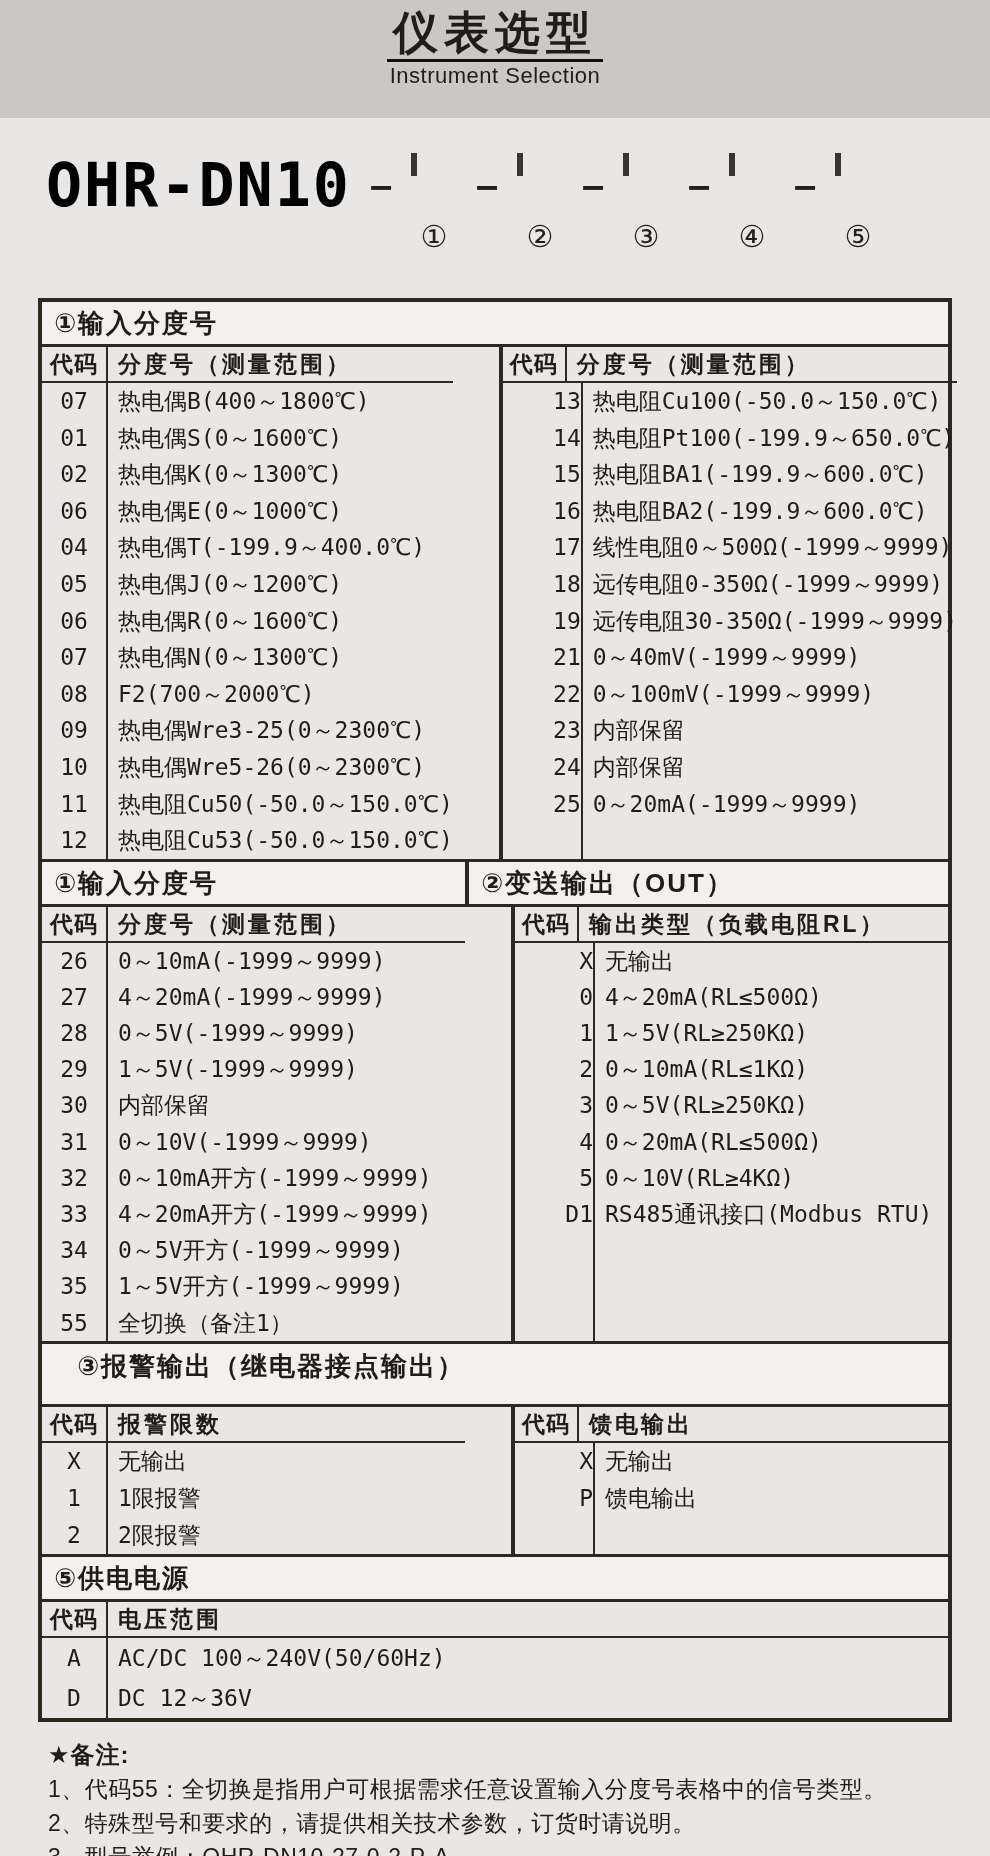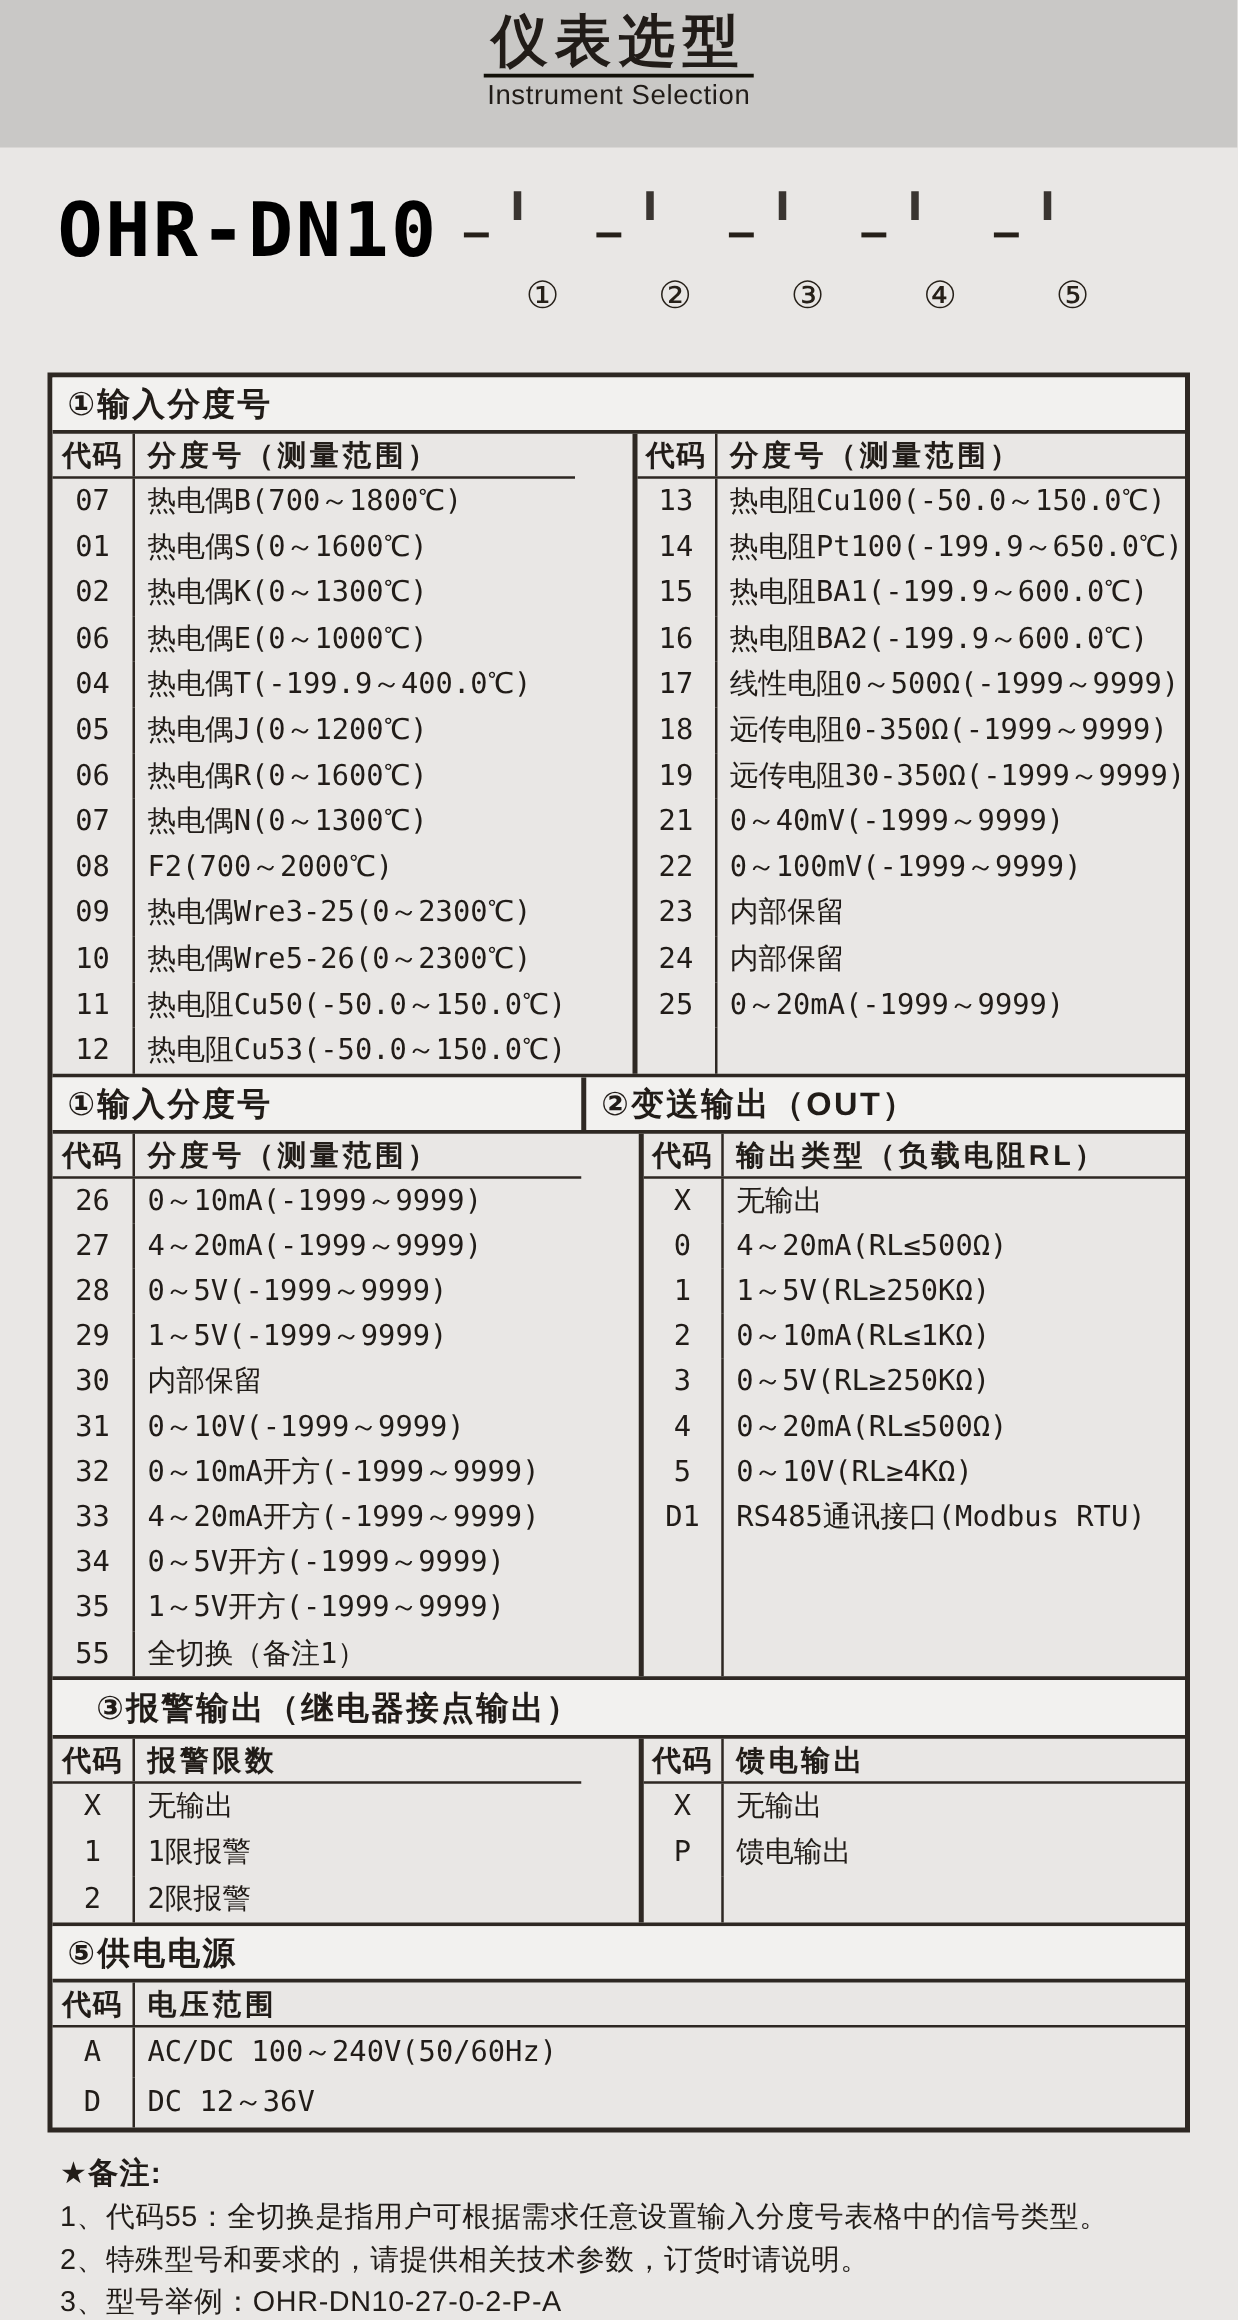--- a/index.html
+++ b/index.html
@@ -40,40 +40,40 @@
   
   .big-table{margin:20px 38px 0;border:4px solid var(--border);}
   .section{border-top:3px solid var(--border);}
   .section:first-child{border-top:none;}
   .sec-head{display:flex;background:var(--headbg);border-bottom:3px solid var(--border);}
   .sec-head .hcell{height:42px;font-size:26px;font-weight:bold;letter-spacing:2px;
     line-height:42px;padding-left:12px;white-space:nowrap;overflow:hidden;}
   .sec-head .hcell.left{width:423px;}
   .sec-head .hcell.right{flex:1;border-left:4px solid var(--border);}
   .sec-head .hcell.full{width:100%;}
-  .s3 .sec-head .hcell{height:44px;line-height:44px;padding-left:35px;}
+  .s3 .sec-head .hcell{height:60px;line-height:44px;padding-left:35px;}
   .sec-body{display:flex;align-items:stretch;gap:46px;}
   .half{display:flex;flex-direction:column;}
   .half.left{width:423px;}
   .half.right{flex:1;border-left:4px solid var(--border);}
   .half.full{width:100%;}
   .colhead{display:flex;border-bottom:2px solid var(--border);height:36px;}
   .code-h{width:66px;border-right:2px solid var(--border);text-align:center;
     font-size:23px;font-weight:bold;line-height:34px;letter-spacing:1px;}
   .half.right .code-h{width:64px;}
   .desc-h{flex:1;font-size:23px;font-weight:bold;line-height:34px;
     padding-left:10px;letter-spacing:3px;white-space:nowrap;overflow:hidden;}
   .rows{display:flex;flex-direction:column;flex:1;}
   .tr{display:flex;height:var(--rh);}
   .tr.filler{height:auto;flex:1;}
   .td{font-size:23px;line-height:var(--rh);
     font-family:"DejaVu Sans Mono","Liberation Mono",monospace;
     white-space:nowrap;overflow:hidden;}
   .td.code{width:66px;border-right:2px solid var(--border);text-align:center;}
-  .half.right .td.code{width:64px;}
+  .half.right .td.code{width:80px;text-align:right;}
   .td.desc{flex:1;padding-left:10px;}
   .s1{--rh:36.6px;}
   .s2{--rh:36.2px;}
   .s3{--rh:37px;}
   .s5{--rh:40px;}
   
   .notes{margin:16px 20px 0 48px;}
   .notes-title{font-size:24px;font-weight:bold;line-height:34px;letter-spacing:1px;}
   .note-item{font-size:23px;line-height:34px;letter-spacing:0.5px;white-space:nowrap;overflow:hidden;}
 </style>
@@ -132,21 +132,21 @@
     </div>
     <div class="sec-body">
       <div class="half left">
         <div class="colhead">
           <div class="code-h">代码</div>
           <div class="desc-h">分度号（测量范围）</div>
         </div>
         <div class="rows">
             <div class="tr">
               <div class="td code">07</div>
-              <div class="td desc">热电偶B(700～1800℃)</div>
+              <div class="td desc">热电偶B(400～1800℃)</div>
             </div>
             <div class="tr">
               <div class="td code">01</div>
               <div class="td desc">热电偶S(0～1600℃)</div>
             </div>
             <div class="tr">
               <div class="td code">02</div>
               <div class="td desc">热电偶K(0～1300℃)</div>
             </div>
             <div class="tr">

